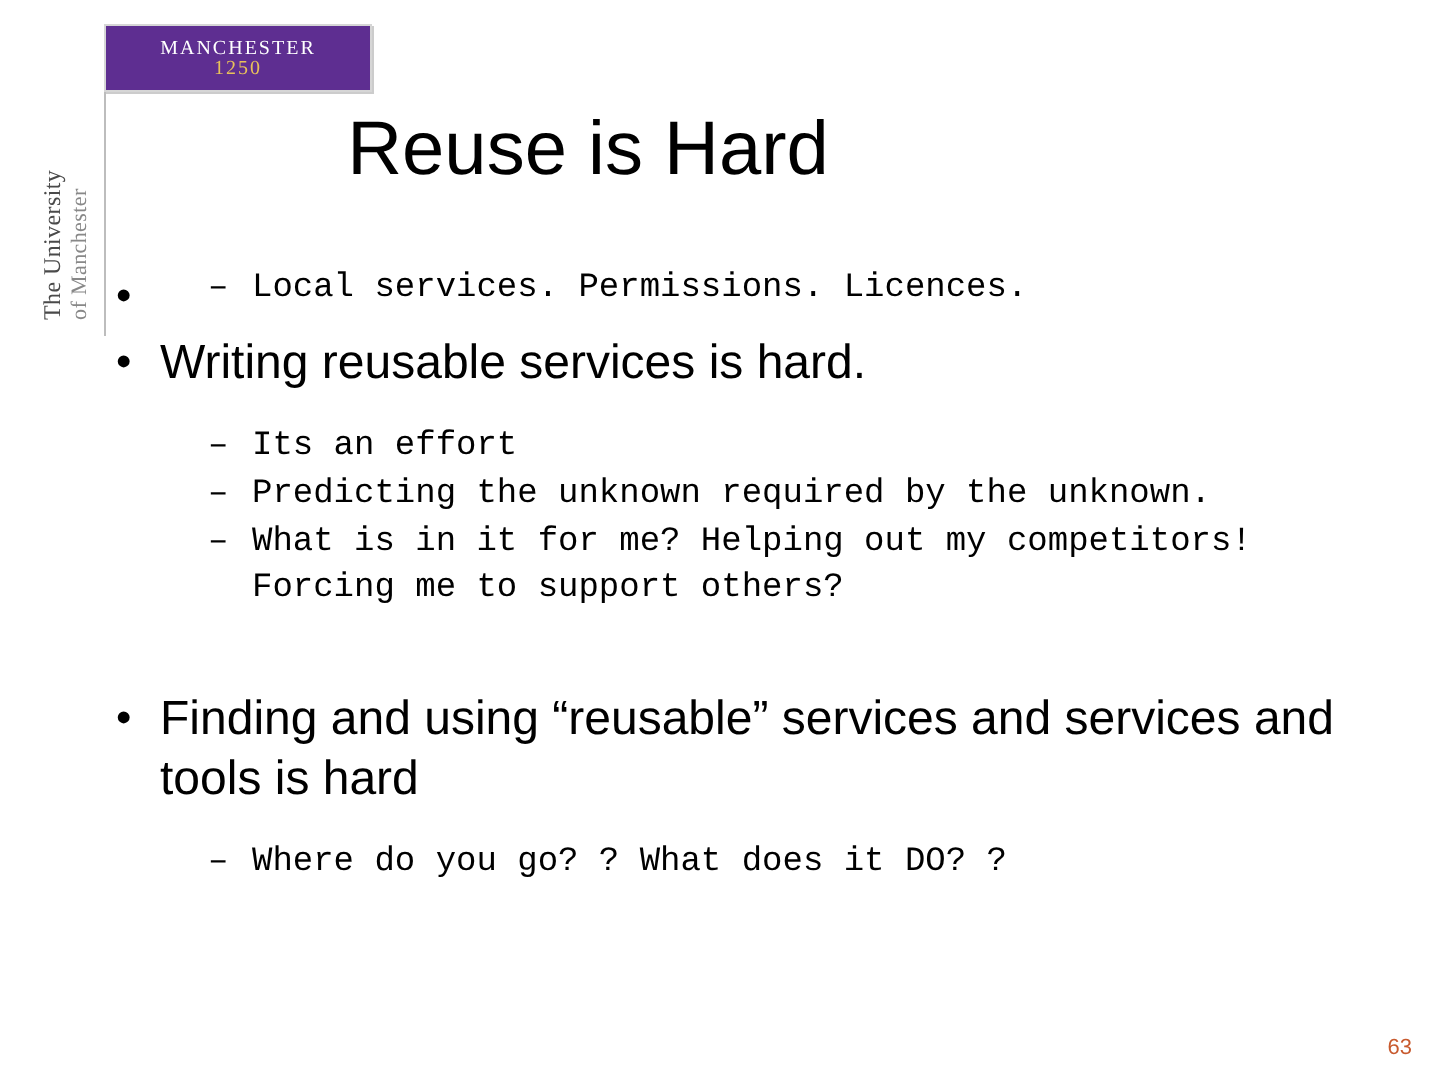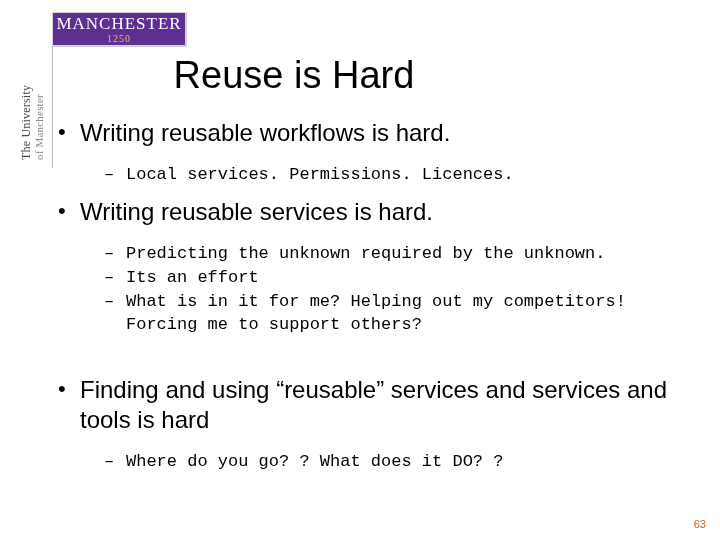--- a/index.html
+++ b/index.html
@@ -60,21 +60,21 @@
     border: 1px solid #d6d6d6;
     display: flex;
     flex-direction: column;
     align-items: center;
     justify-content: center;
     font-family: Georgia, 'Times New Roman', serif;
     color: #fff;
     box-shadow: 1px 1px 0 #ccc;
   }
   .logo .line1 {
-    font-size: 17px;
+    font-size: 10px;
     letter-spacing: 1px;
     font-family: Liberation Serif, serif;
   }
   .logo .line2 {
     font-size: 10px;
     color: #e8c15a;
     letter-spacing: 1px;
     margin-top: -1px;
   }
   
@@ -158,30 +158,29 @@
   <div class="logo">
     <div class="line1">MANCHESTER</div>
     <div class="line2">1250</div>
   </div>
 
   <div class="title">Reuse is Hard</div>
 
   <div class="content">
     <ul class="level1">
       <li>
-        <span>Writing reusable workflows is hard.</span>
         <ul class="level2">
           <li><span>Local services. Permissions. Licences.</span></li>
         </ul>
       </li>
       <li>
         <span>Writing reusable services is hard.</span>
         <ul class="level2">
+          <li><span>Its an effort</span></li>
           <li><span>Predicting the unknown required by the unknown.</span></li>
-          <li><span>Its an effort</span></li>
           <li><span>What is in it for me? Helping out my competitors! Forcing me to support others?</span></li>
         </ul>
       </li>
     </ul>
 
     <div class="gap"></div>
 
     <ul class="level1">
       <li>
         <span>Finding and using “reusable” services and services and tools is hard</span>

